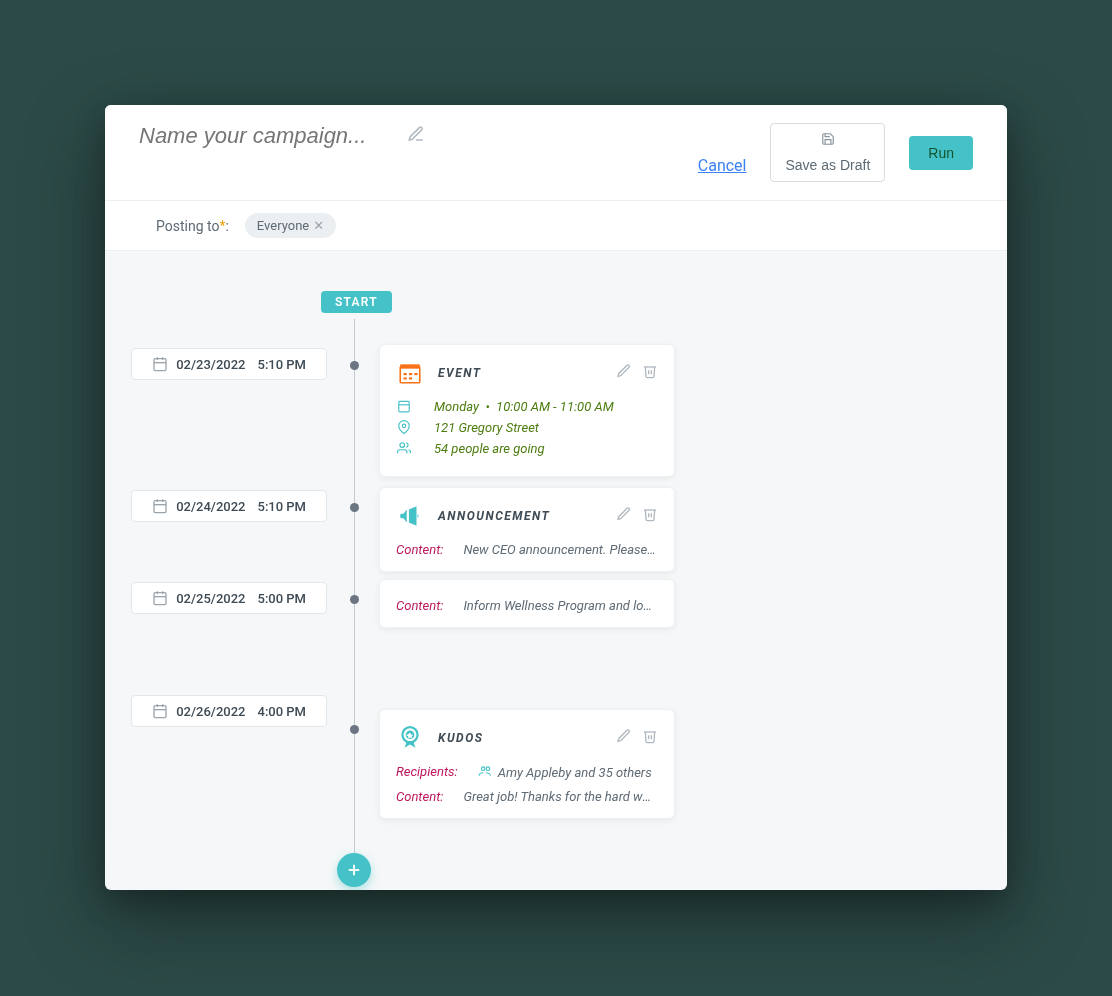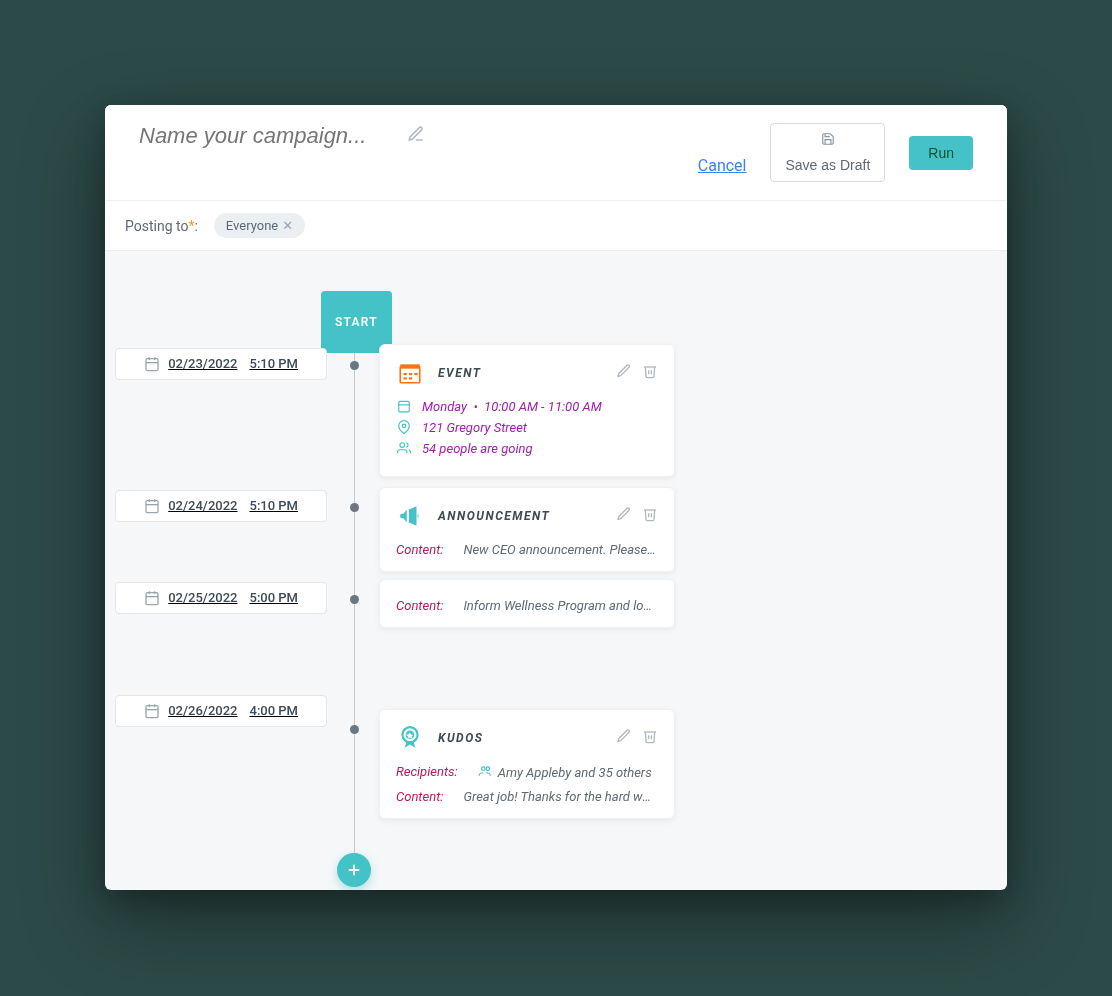--- a/index.html
+++ b/index.html
@@ -53,21 +53,21 @@
   }
   .btn-draft {
     background: #fff; color: #5e6a74; border: 1px solid #d7dde2;
   }
   .btn-run {
     background: #44c2c7; color: #14532d; padding: 8px 18px; font-weight: 500;
   }
   
   .posting-bar {
     background: #fff;
-    padding: 12px 20px;
+    padding: 12px 51px;
     display: flex; align-items: center; gap: 16px;
     border-bottom: 1px solid #eceff1;
   }
   .posting-label { font-size: 14px; color: #5e6a74; }
   .req { color: #f59e0b; }
   .chip {
     background: #eceff1; border-radius: 16px; padding: 5px 12px;
     display: inline-flex; align-items: center; gap: 4px;
     font-size: 13px; color: #5e6a74;
   }
@@ -75,31 +75,31 @@
   
   .timeline-area { flex: 1; position: relative; }
   .tl-line {
     position: absolute; left: 249px; top: 68px; width: 1px; height: 560px;
     background: #c3cad0;
   }
   .start-badge {
     position: absolute; left: 216px; top: 40px;
     background: #44c2c7; color: #fff; font-weight: 600;
     font-size: 12px; letter-spacing: 1.2px;
-    padding: 24px 14px; border-radius: 4px;
+    padding: 4px 14px; border-radius: 4px;
   }
   .dot {
     position: absolute; left: 245px; width: 9px; height: 9px;
     background: #6b7682; border-radius: 50%;
   }
   .date-chip {
     position: absolute;
-    display: inline-flex; align-items: flex-start; gap: 8px;
+    display: inline-flex; align-items: flex-end; gap: 8px;
     background: #fff; border: 1px solid #e2e7eb; border-radius: 4px;
-    padding: 7px 28px; right: 680px; text-decoration: underline;
+    padding: 7px 20px; right: 680px;
   }
   .date-chip svg { color: #9aa4ad; }
   .date-txt { font-size: 13px; color: #3e4a54; font-weight: 500; }
   .time-txt { font-size: 13px; color: #3e4a54; margin-left: 4px; font-weight: 500;}
   
   .card {
     position: absolute; left: 274px; width: 296px;
     background: #fff; border: 1px solid #eef1f3; border-radius: 6px;
     box-shadow: 0 2px 6px rgba(0,0,0,0.06);
     padding: 14px 16px;
@@ -107,22 +107,22 @@
   }
   .card-head { display: flex; align-items: center; gap: 14px; margin-bottom: 12px; }
   .card-type-icon { width: 28px; height: 28px; flex-shrink: 0; display:flex; align-items:center; justify-content:center;}
   .type-label {
     flex:1; font-size: 12px; font-weight: 700; letter-spacing: 1.5px;
     color: #3e4a54;
   }
   .card-actions { display: flex; gap: 10px; color: #b0b9c0; }
   .card-actions span { cursor: pointer; }
   .info-row {
-    display: flex; align-items: flex-start; gap: 10px;
-    font-size: 13px; color: #a21caf; margin-bottom: 6px;
+    display: flex; align-items: flex-start; gap: 22px;
+    font-size: 13px; color: #4d7c0f; margin-bottom: 6px;
   }
   .info-row .mini-icon { width: 16px; color: #44c2c7; display:flex; justify-content:center;}
   .content-row {
     display: flex; gap: 20px; font-size: 13px; margin-top: 4px;
   }
   .content-label { color: #be185d; flex-shrink: 0; }
   .content-value {
     color: #5e6a74; overflow: hidden; text-overflow: ellipsis; white-space: nowrap;
   }
   .add-btn {

